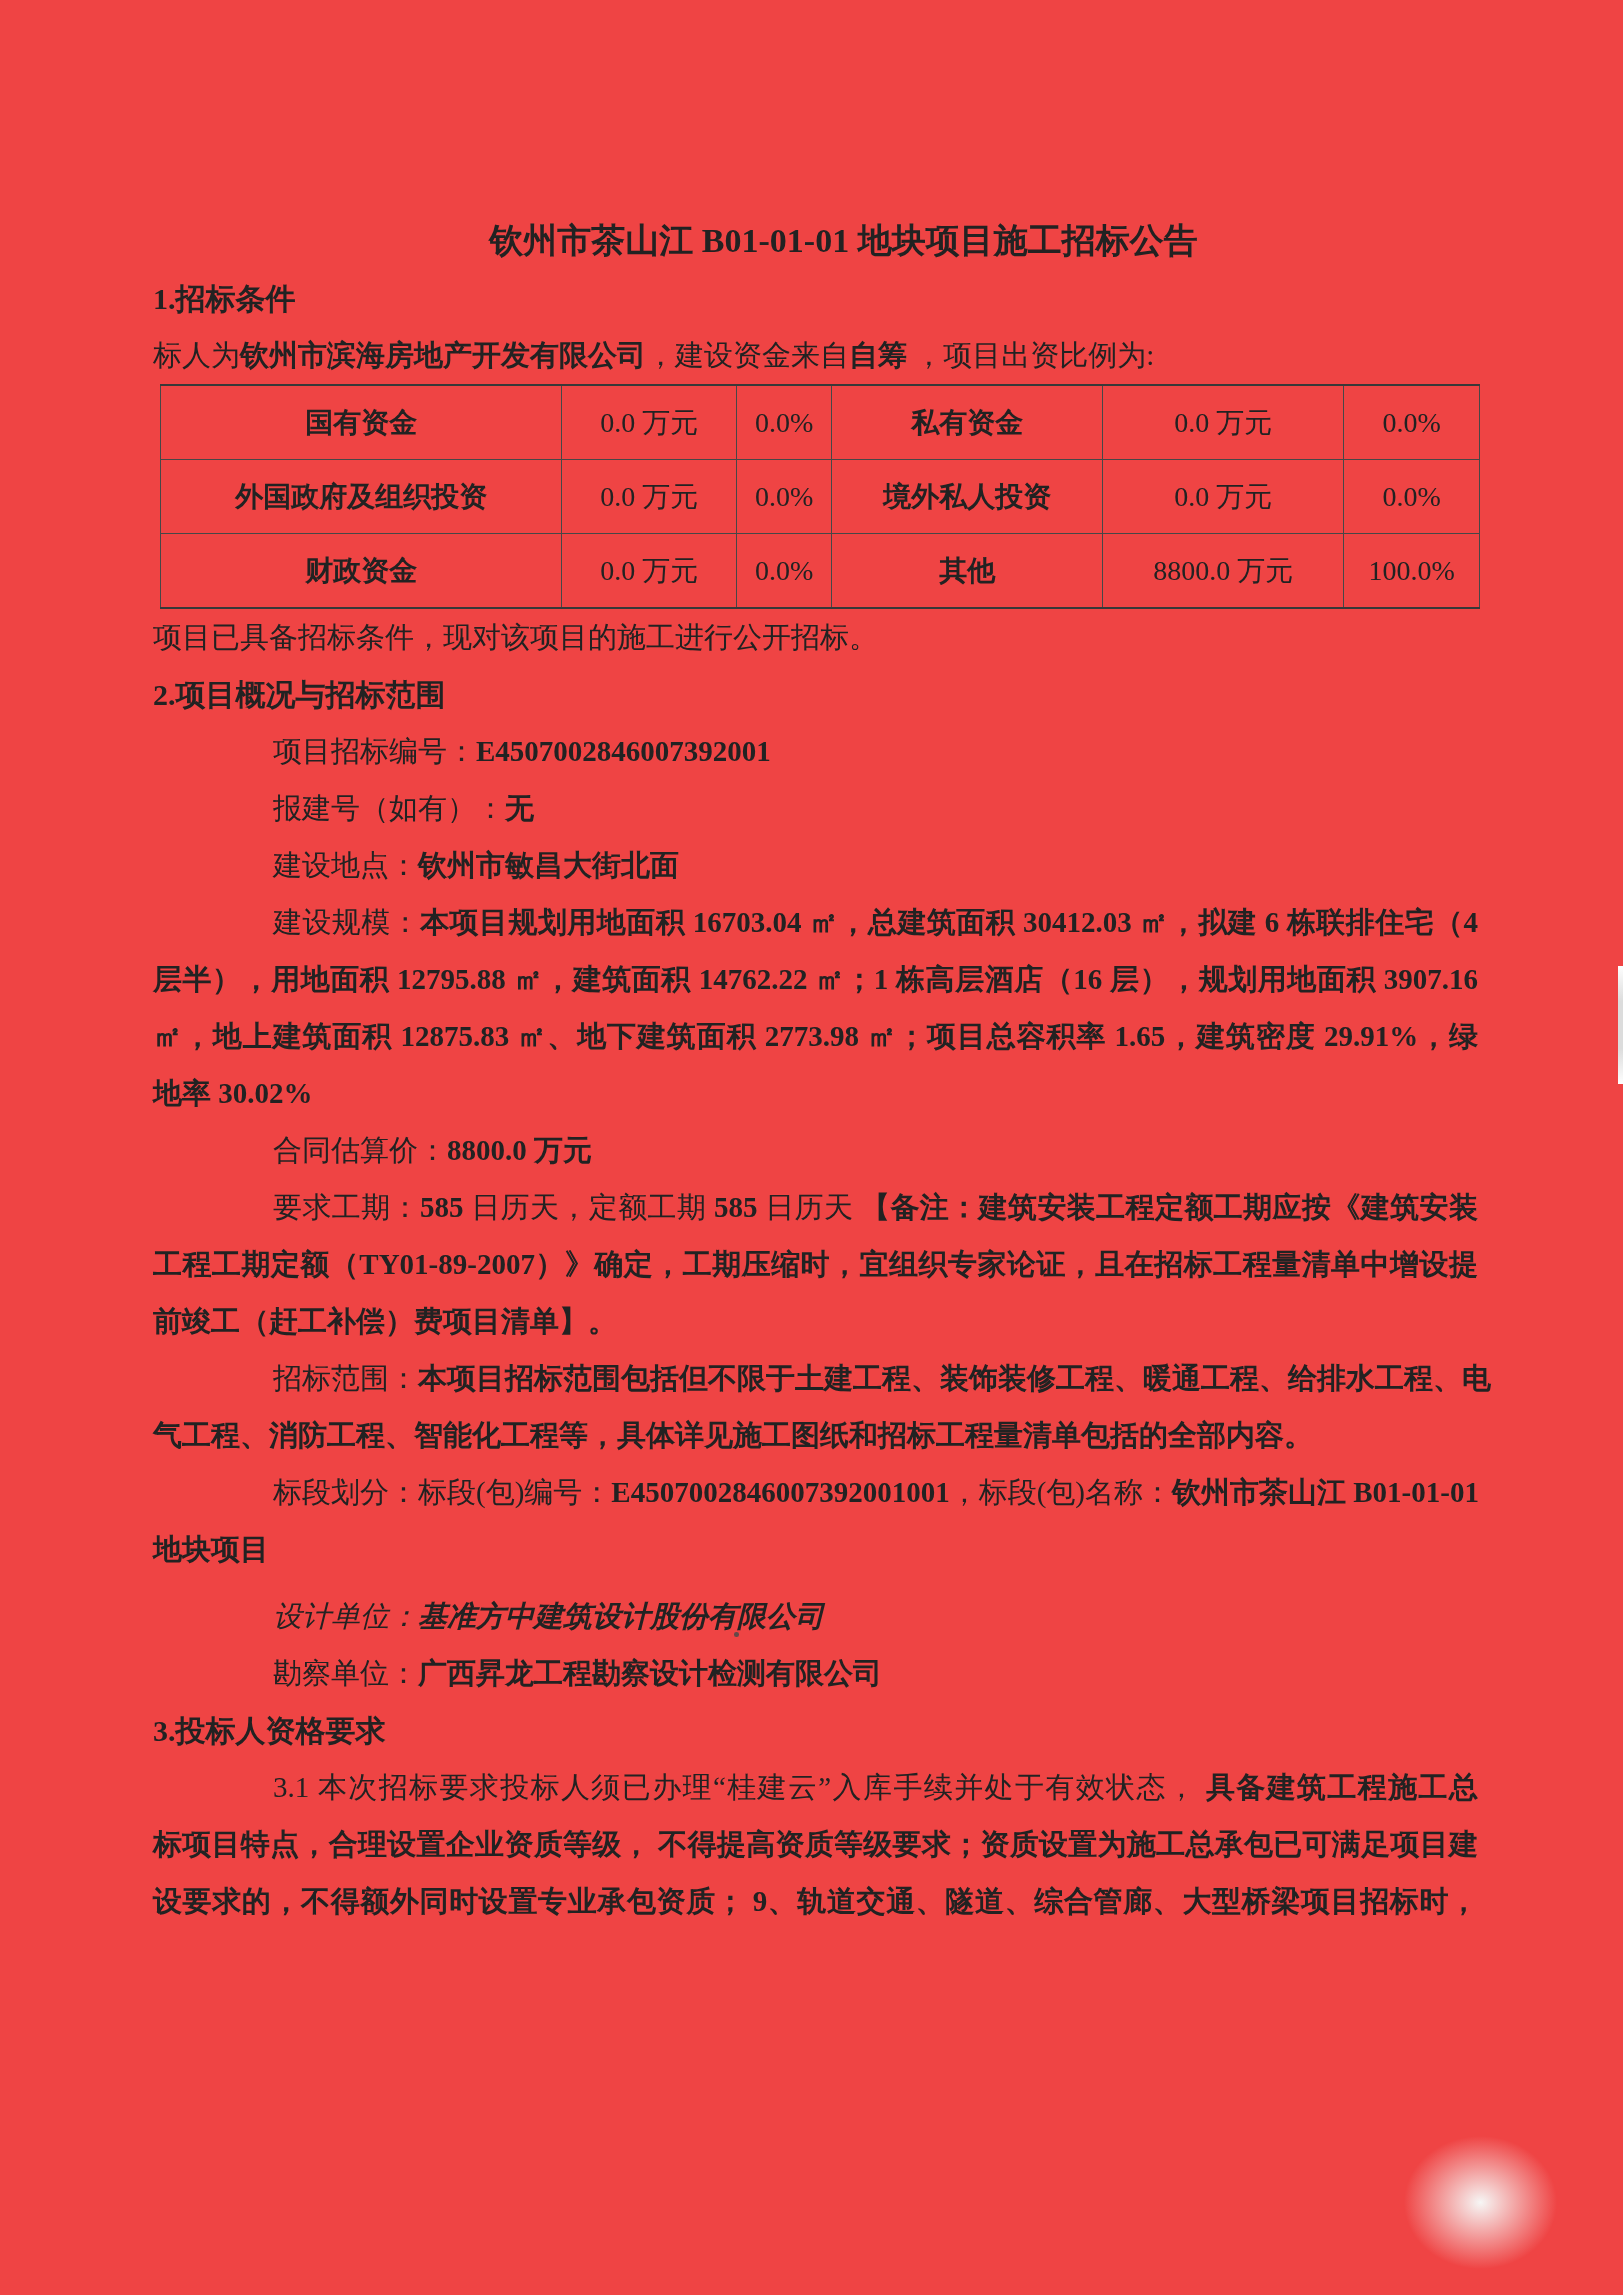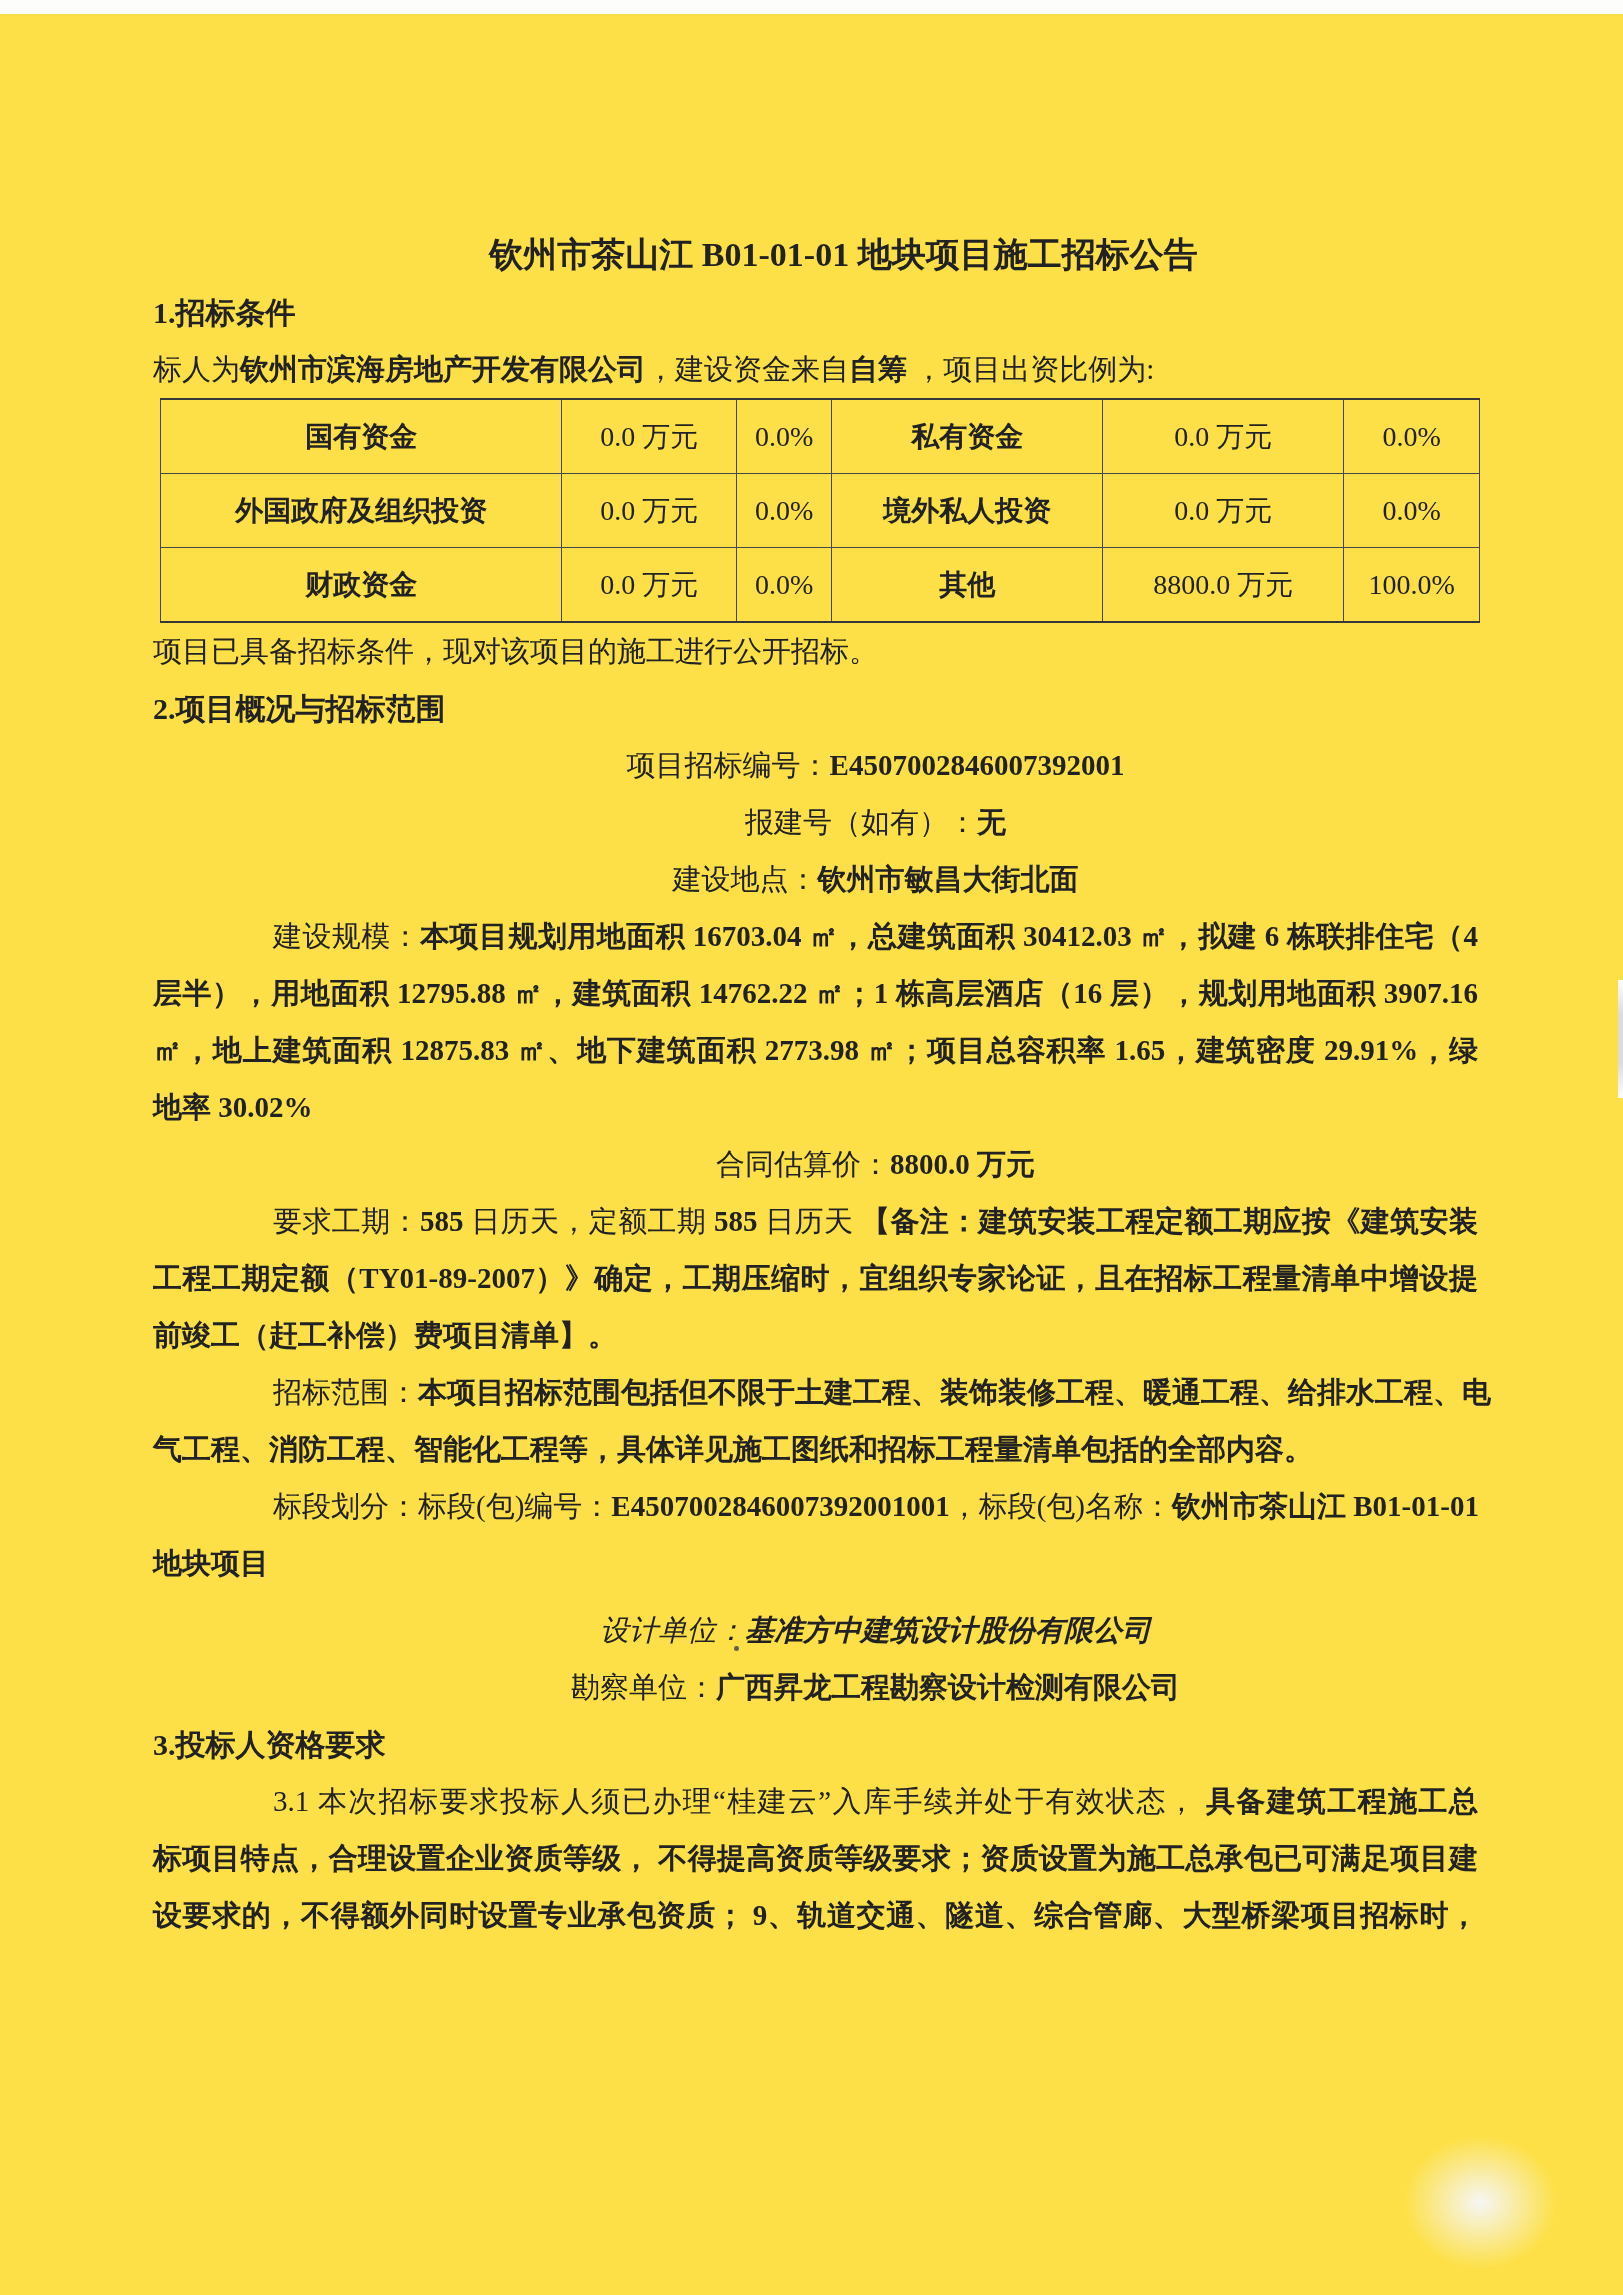--- a/index.html
+++ b/index.html
@@ -1,30 +1,30 @@
 <!DOCTYPE html>
 <html style="font-size:8.2px"><head>
 <meta charset="utf-8">
 <style>
   html,body{margin:0;padding:0;}
   body{
     width:1623px;height:2295px;position:relative;overflow:hidden;
     background:#fdfdfc;color:#222;
     font-family:"Liberation Serif","DejaVu Serif",serif;
   }
-  .page{position:absolute;inset:0;background:#fde047;margin-top:14px;}
+  .page{position:absolute;inset:0;background:#ef4444;}
   .content{position:absolute;left:153px;top:0;width:1325px;}
   .title{
     margin-top:211px;height:59px;line-height:59px;
     font-size:34px;font-weight:700;text-align:center;
     position:relative;left:28px;white-space:nowrap;
   }
   .ln{height:57px;line-height:57px;font-size:29px;white-space:nowrap;}
   .h{font-weight:700;font-size:30px;}
-  .ind{padding-left:120px;text-align:center;}
+  .ind{padding-left:120px;}
   .b{font-weight:700;}
   .jf{text-align:justify;text-align-last:justify;}
   .mt20{margin-top:10.2px;font-style:italic;}
   table.fund{
     border-collapse:collapse;table-layout:fixed;
     margin-left:7.2px;width:1317px;
     border-top:2.6px solid #383838;border-bottom:2.6px solid #383838;
   }
   .fund td{
     border:1.5px solid #474747;height:73px;padding:0;

